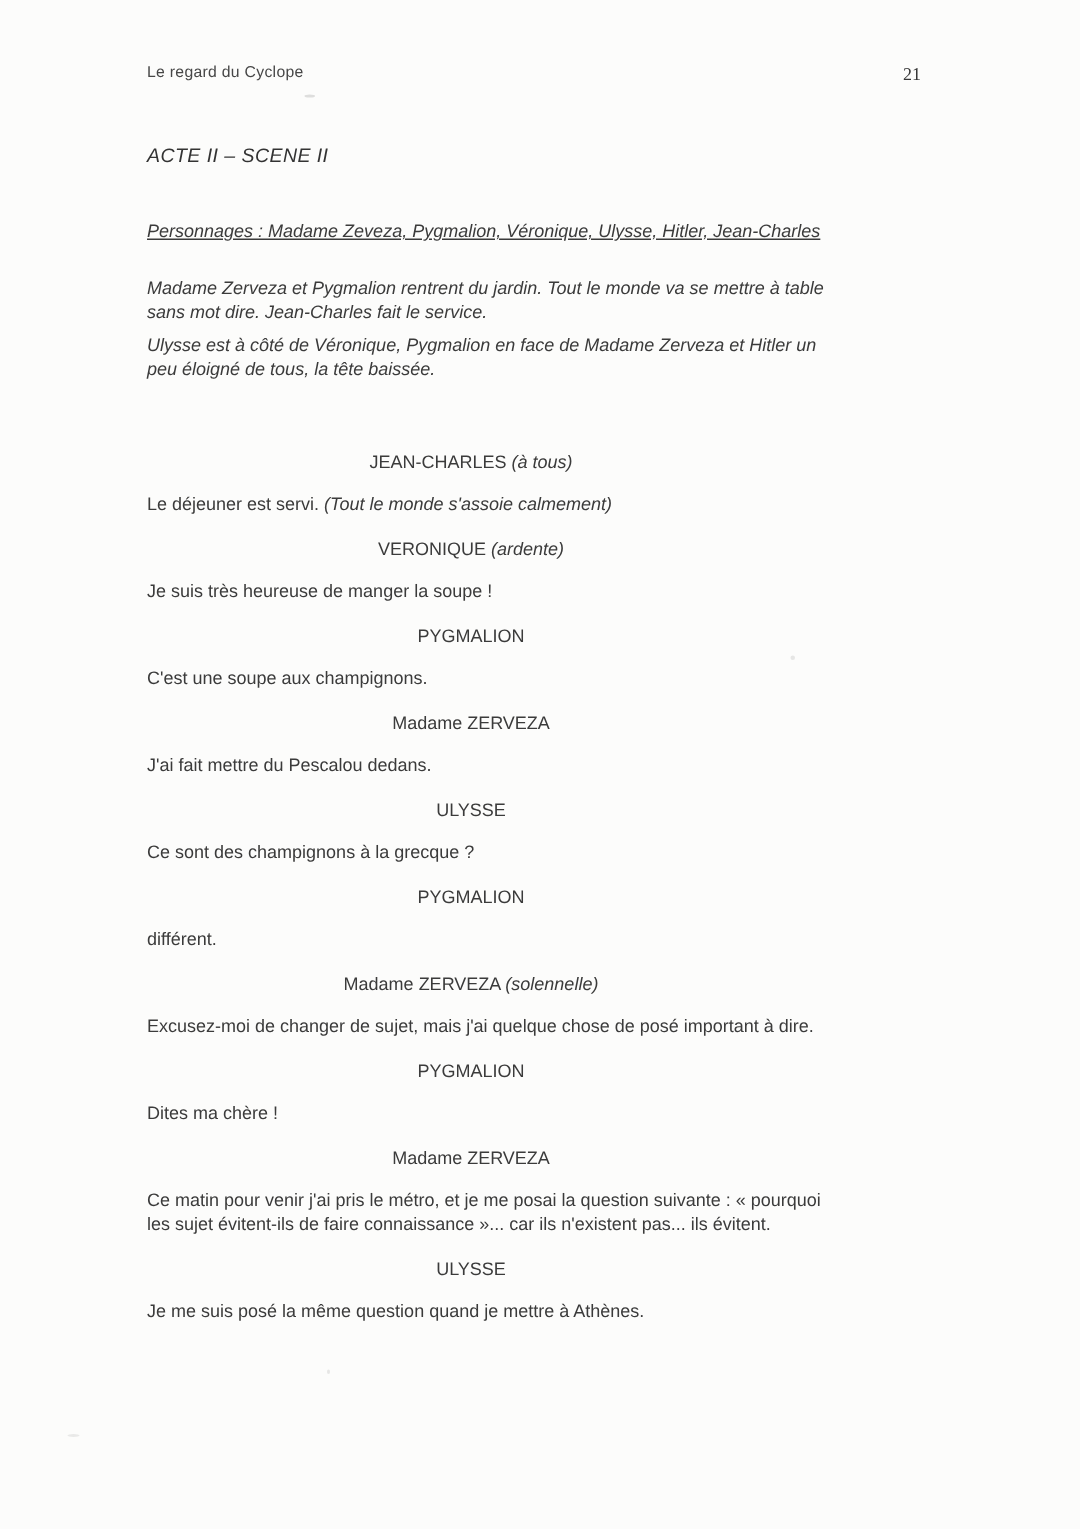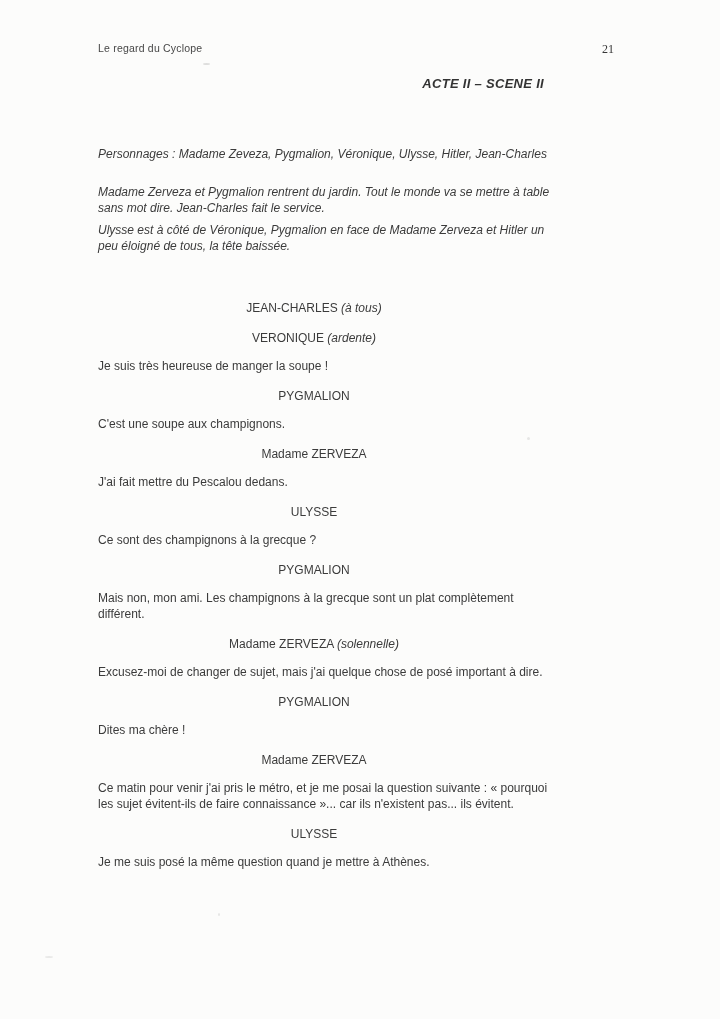--- a/index.html
+++ b/index.html
@@ -34,47 +34,48 @@
   }
   .page-num {
     font-family: "Liberation Serif", "DejaVu Serif", serif;
     font-size: 12px;
     line-height: 16px;
     color: #363636;
   }
   
   .scene-title {
     position: absolute;
-    top: 76px;
+    top: 96px;
     left: 98px;
     width: 512px;
     padding-right: 66px;   
-    text-align: right;
+    text-align: left;
     font-size: 13px;
     line-height: 16px;
-    font-weight: bold;
+    font-weight: normal;
     font-style: italic;
     letter-spacing: 0.3px;
     color: #333333;
     white-space: nowrap;
   }
   
   .content {
     position: absolute;
     top: 146px;
     left: 98px;
     width: 512px;
     font-size: 12px;
     line-height: 16px;
     color: #3b3b3b;
   }
   .it { font-style: italic; }
   .personnages {
     font-style: italic;
     white-space: nowrap;
+    text-decoration: underline;
   }
   .sd { margin-top: 22px; }
   .sd + .sd { margin-top: 6px; }
   .sd-line {
     font-style: italic;
     white-space: nowrap;
   }
   .d-speaker {
     text-align: center;
     padding-right: 80px;   
@@ -115,20 +116,21 @@
       <div class="sd-line">sans mot dire. Jean-Charles fait le service.</div>
     </div>
 
     <div class="sd">
       <div class="sd-line">Ulysse est à côté de Véronique, Pygmalion en face de Madame Zerveza et Hitler un</div>
       <div class="sd-line">peu éloigné de tous, la tête baissée.</div>
     </div>
 
     <div class="exchange">
       <p class="d-speaker"><span>JEAN-CHARLES</span> <span class="it">(à tous)</span></p>
+      <p class="d-line"><span>Le déjeuner est servi.</span> <span class="it">(Tout le monde s'assoie calmement)</span></p>
     </div>
 
     <div class="exchange">
       <p class="d-speaker"><span>VERONIQUE</span> <span class="it">(ardente)</span></p>
       <p class="d-line">Je suis très heureuse de manger la soupe !</p>
     </div>
 
     <div class="exchange">
       <p class="d-speaker"><span>PYGMALION</span></p>
       <p class="d-line">C'est une soupe aux champignons.</p>
@@ -139,21 +141,20 @@
       <p class="d-line">J'ai fait mettre du Pescalou dedans.</p>
     </div>
 
     <div class="exchange">
       <p class="d-speaker"><span>ULYSSE</span></p>
       <p class="d-line">Ce sont des champignons à la grecque ?</p>
     </div>
 
     <div class="exchange">
       <p class="d-speaker"><span>PYGMALION</span></p>
-      <p class="d-line">Mais non, mon ami. Les champignons à la grecque sont un plat complètement</p>
       <p class="d-line">différent.</p>
     </div>
 
     <div class="exchange">
       <p class="d-speaker"><span>Madame ZERVEZA</span> <span class="it">(solennelle)</span></p>
       <p class="d-line">Excusez-moi de changer de sujet, mais j'ai quelque chose de posé important à dire.</p>
     </div>
 
     <div class="exchange">
       <p class="d-speaker"><span>PYGMALION</span></p>

